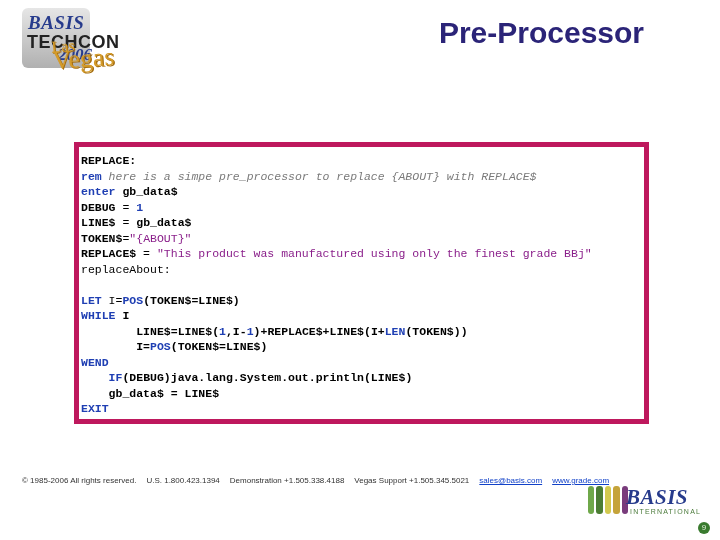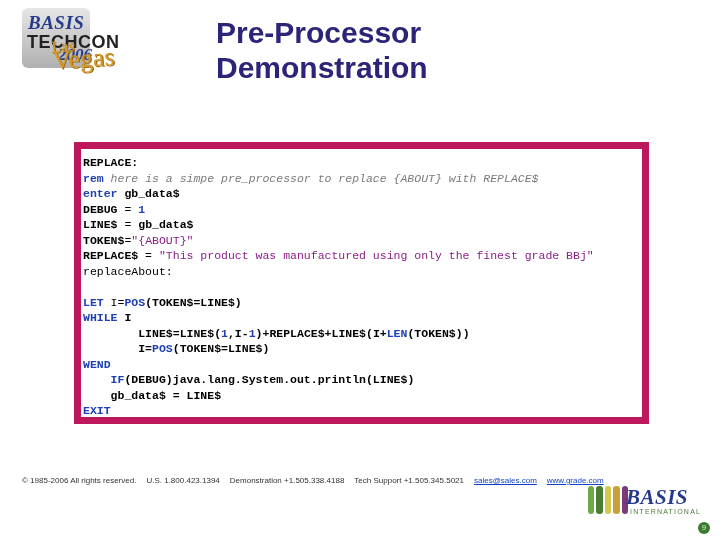--- a/index.html
+++ b/index.html
@@ -28,28 +28,28 @@
   }
   .vegas {
     position:absolute; left:30px; top:30px; font-family:"Brush Script MT", cursive;
     font-size:26px; color:#d49b2a; line-height:0.85;
     transform: rotate(-4deg);
     text-shadow: 1px 1px 0 #a56e10;
   }
   .vegas .small { font-size:16px; display:block; margin-bottom:-4px; }
 
   .title {
-    position:absolute; left:216px; top:16px; width:460px; text-align:left;
+    position:absolute; left:184px; top:16px; width:460px; text-align:right;
     font-family:"Trebuchet MS", Arial, sans-serif; font-weight:600;
     font-size:30px; color:#2b2478; line-height:1.15;
   }
 
   .code-wrap {
     position:absolute; left:74px; top:142px; width:575px; height:282px;
-    border:7px solid #be185d; background:#fff; overflow:hidden;
+    border:5px solid #be185d; background:#fff; overflow:hidden;
   }
   .code {
     position:absolute; left:-6px; top:0; width:640px;
     font-family:"Courier New", monospace; font-size:11.5px; line-height:1.35;
     color:#000; white-space:pre;
     padding:6px 8px 4px 8px;
   }
   .kw  { color:#1f3fb3; font-weight:bold; }
   .var { color:#000; font-weight:bold; }
   .com { color:#7a7a7a; font-style:italic; }
@@ -107,21 +107,20 @@
       <div class="year">2006</div>
     </div>
     <div class="vegas">
       <span class="small">Las</span>
       <span>Vegas</span>
     </div>
   </div>
 
   <div class="title">
     <div>Pre-Processor</div>
-    <div>Demonstration</div>
   </div>
 
   <div class="code-wrap">
     <div class="code"><span class="lbl line1a var">REPLACE:</span>
 <span class="kw">rem</span><span class="com"> here is a simpe pre_processor to replace {ABOUT} with REPLACE$</span>
 <span class="kw">enter</span><span class="var"> gb_data$</span>
 <span class="var">DEBUG</span><span> = </span><span class="kw">1</span>
 <span class="var">LINE$</span><span> = </span><span class="var">gb_data$</span>
 <span class="var">TOKEN$</span><span>=</span><span class="str">"{ABOUT}"</span>
 <span class="var">REPLACE$</span><span> = </span><span class="str">"This product was manufactured using only the finest grade BBj"</span>
@@ -136,22 +135,22 @@
     <span class="var">gb_data$ = LINE$</span>
 <span class="kw">EXIT</span>
 </div>
   </div>
 
   <div class="footer">
     <div class="row">
       <span>© 1985-2006  All rights reserved.</span>
       <span>U.S. 1.800.423.1394</span>
       <span>Demonstration +1.505.338.4188</span>
-      <span>Tech Support +1.505.345.5021</span>
-      <a href="#">sales@sales.com</a>
+      <span>Vegas Support +1.505.345.5021</span>
+      <a href="#">sales@basis.com</a>
       <a href="#">www.grade.com</a>
     </div>
   </div>
 
   <div class="logo-bot">
     <div class="stripes">
       <div style="background:#6fa84a"></div>
       <div style="background:#4b7d33"></div>
       <div style="background:#d2c94e"></div>
       <div style="background:#c5a33a"></div>

